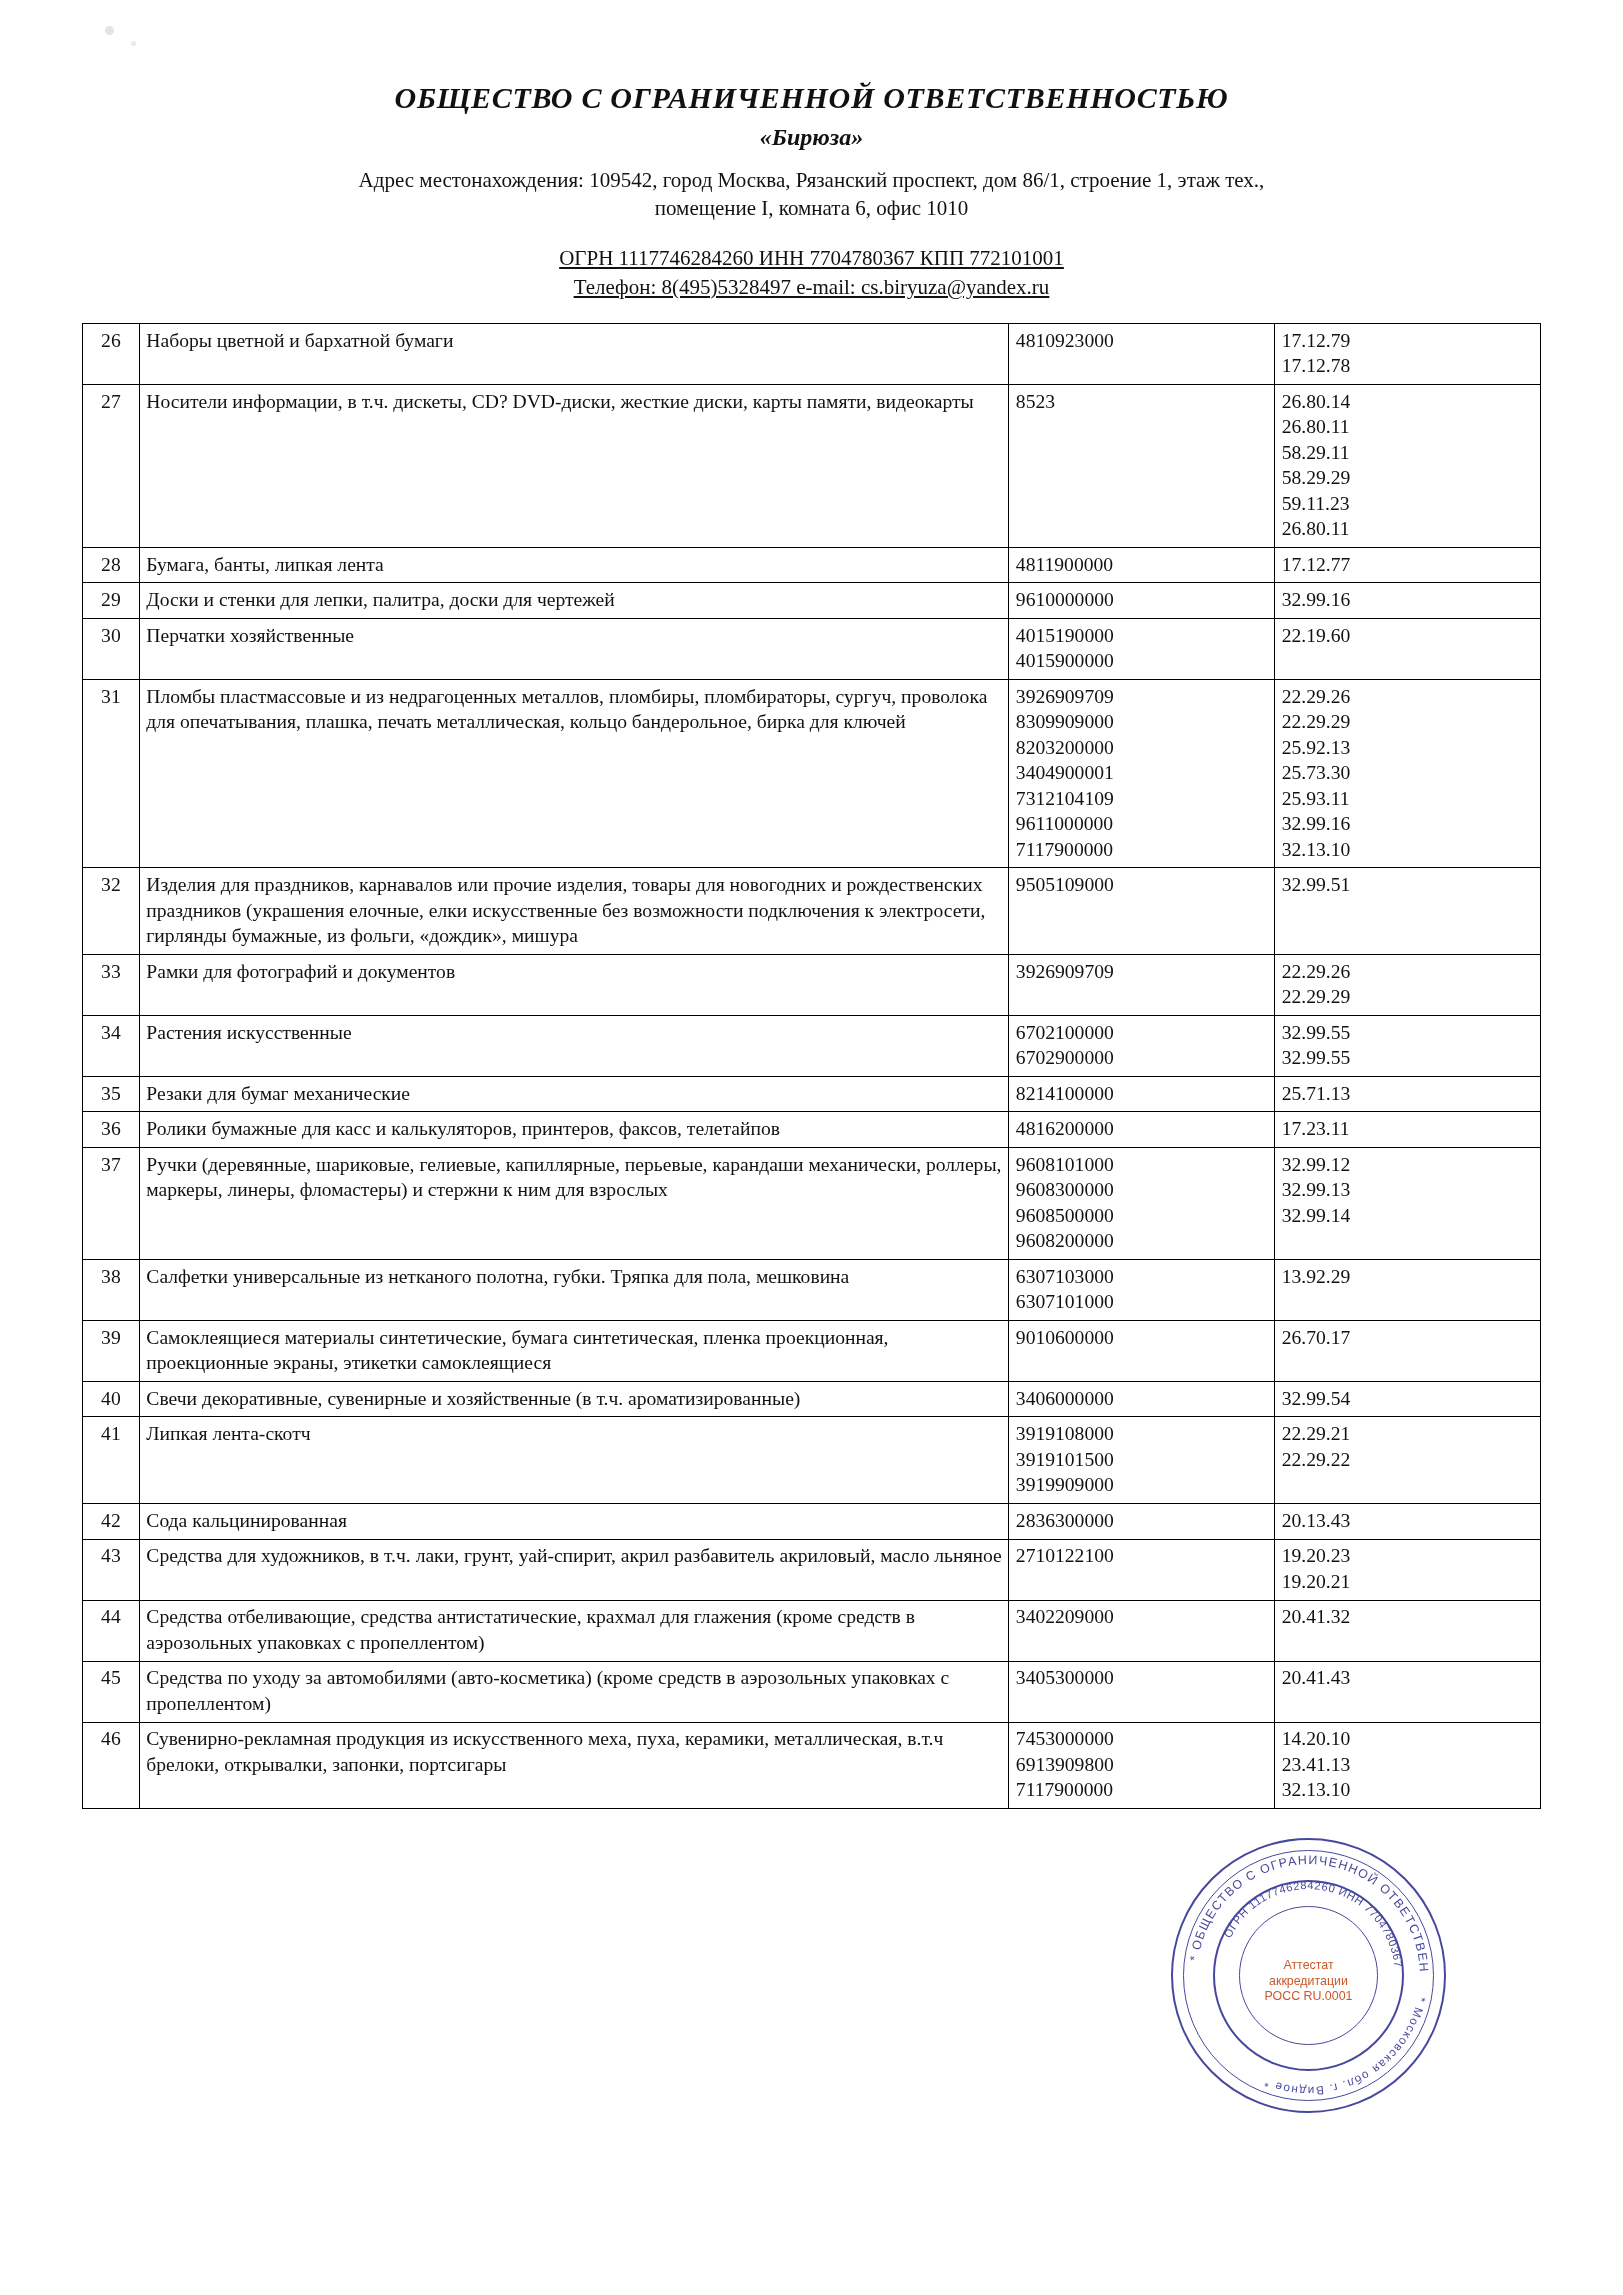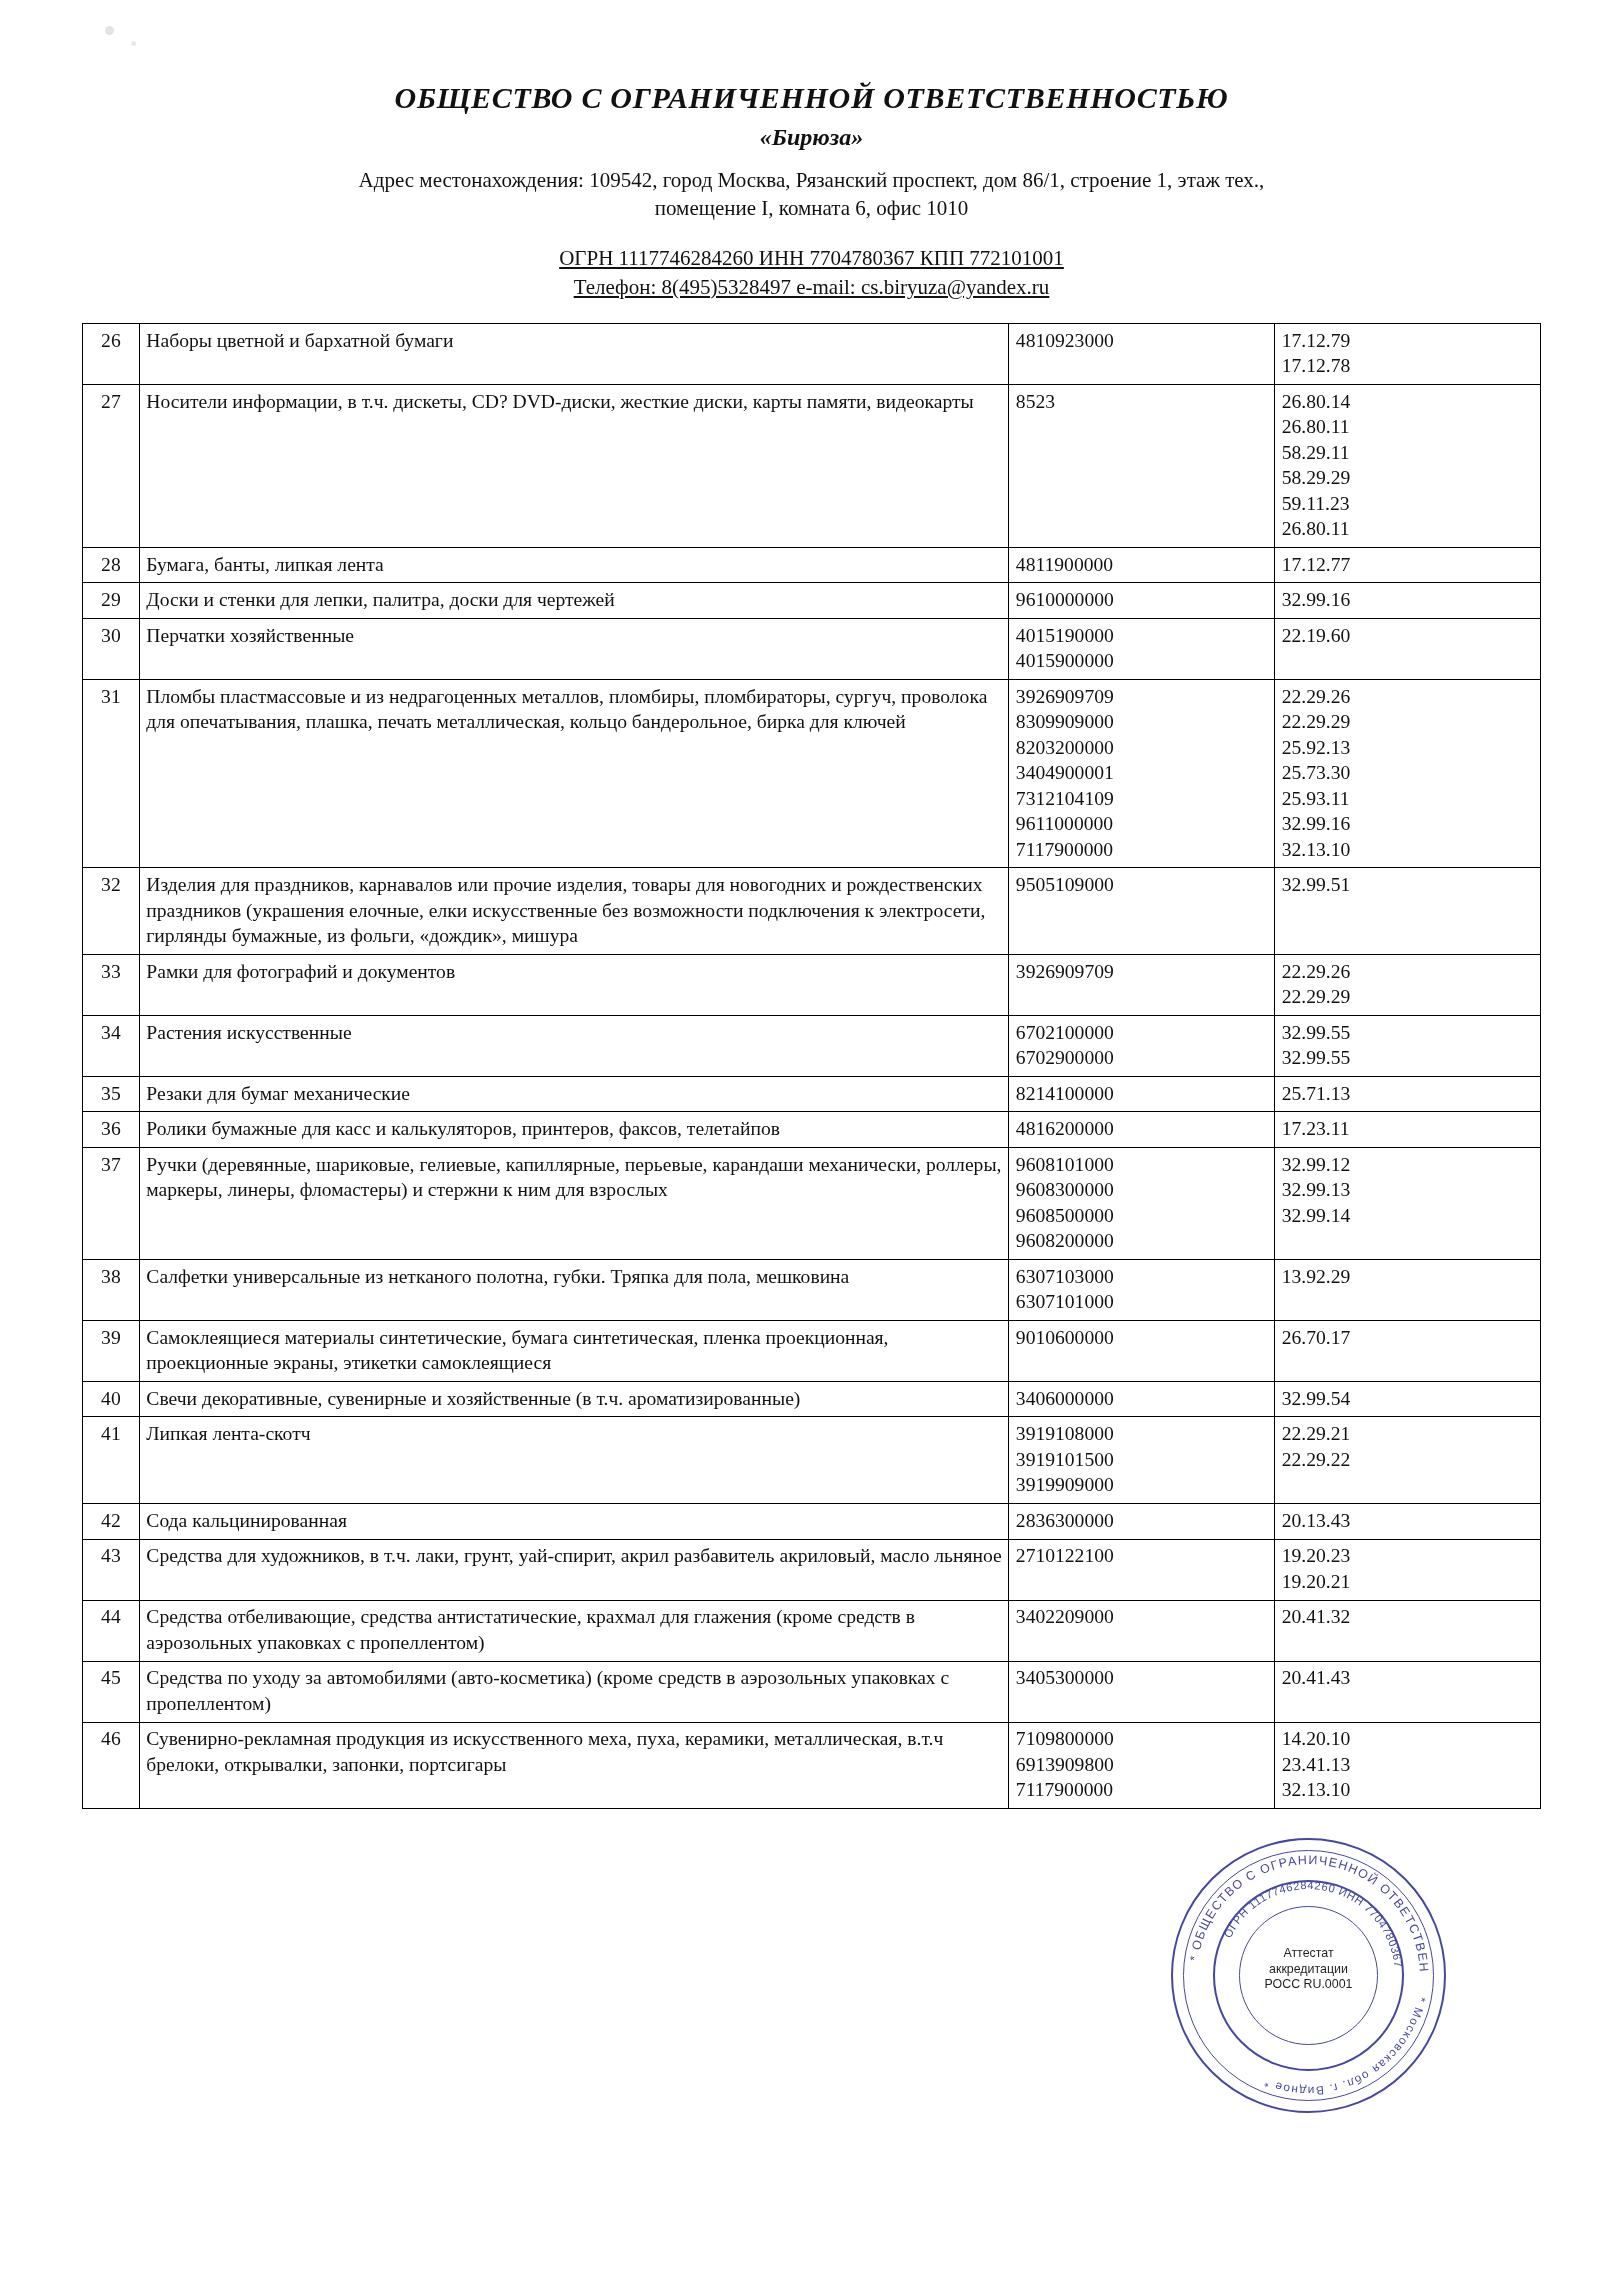--- a/index.html
+++ b/index.html
@@ -105,24 +105,24 @@
   .stamp-text {
     position: absolute;
     left: 0; top: 0; width: 275px; height: 275px;
     color: #2c2f8f;
     font-size: 11px;
     font-family: "Liberation Sans", sans-serif;
   }
   .stamp-center {
     position: absolute;
     left: 72px;
-    top: 108px;
+    top: 120px;
     width: 131px;
     text-align: center;
-    color: #000000;
+    color: #c2410c;
     font-size: 12.4px;
     line-height: 1.25;
     font-family: "Liberation Sans", sans-serif;
   }
   .spot {
     position: absolute;
     background: #d8d8d8;
     border-radius: 50%;
   }
   .spot1 { left: 105px; top: 26px; width: 9.2px; height: 9.2px; opacity: .7;}
@@ -334,21 +334,21 @@
         <tr>
           <td class="c-num">45</td>
           <td class="c-name">Средства по уходу за автомобилями (авто-косметика) (кроме средств в аэрозольных упаковках с пропеллентом)</td>
           <td class="c-code multi">3405300000</td>
           <td class="c-okpd multi">20.41.43</td>
         </tr>
         <tr>
           <td class="c-num">46</td>
           <td class="c-name">Сувенирно-рекламная продукция из искусственного меха, пуха, керамики, металлическая, в.т.ч брелоки, открывалки, запонки, портсигары</td>
           <td class="c-code multi">
-            <div>7109800000</div>
+            <div>7453000000</div>
             <div>6913909800</div>
             <div>7117900000</div>
           </td>
           <td class="c-okpd multi">
             <div>14.20.10</div>
             <div>23.41.13</div>
             <div>32.13.10</div>
           </td>
         </tr>
       </tbody>

